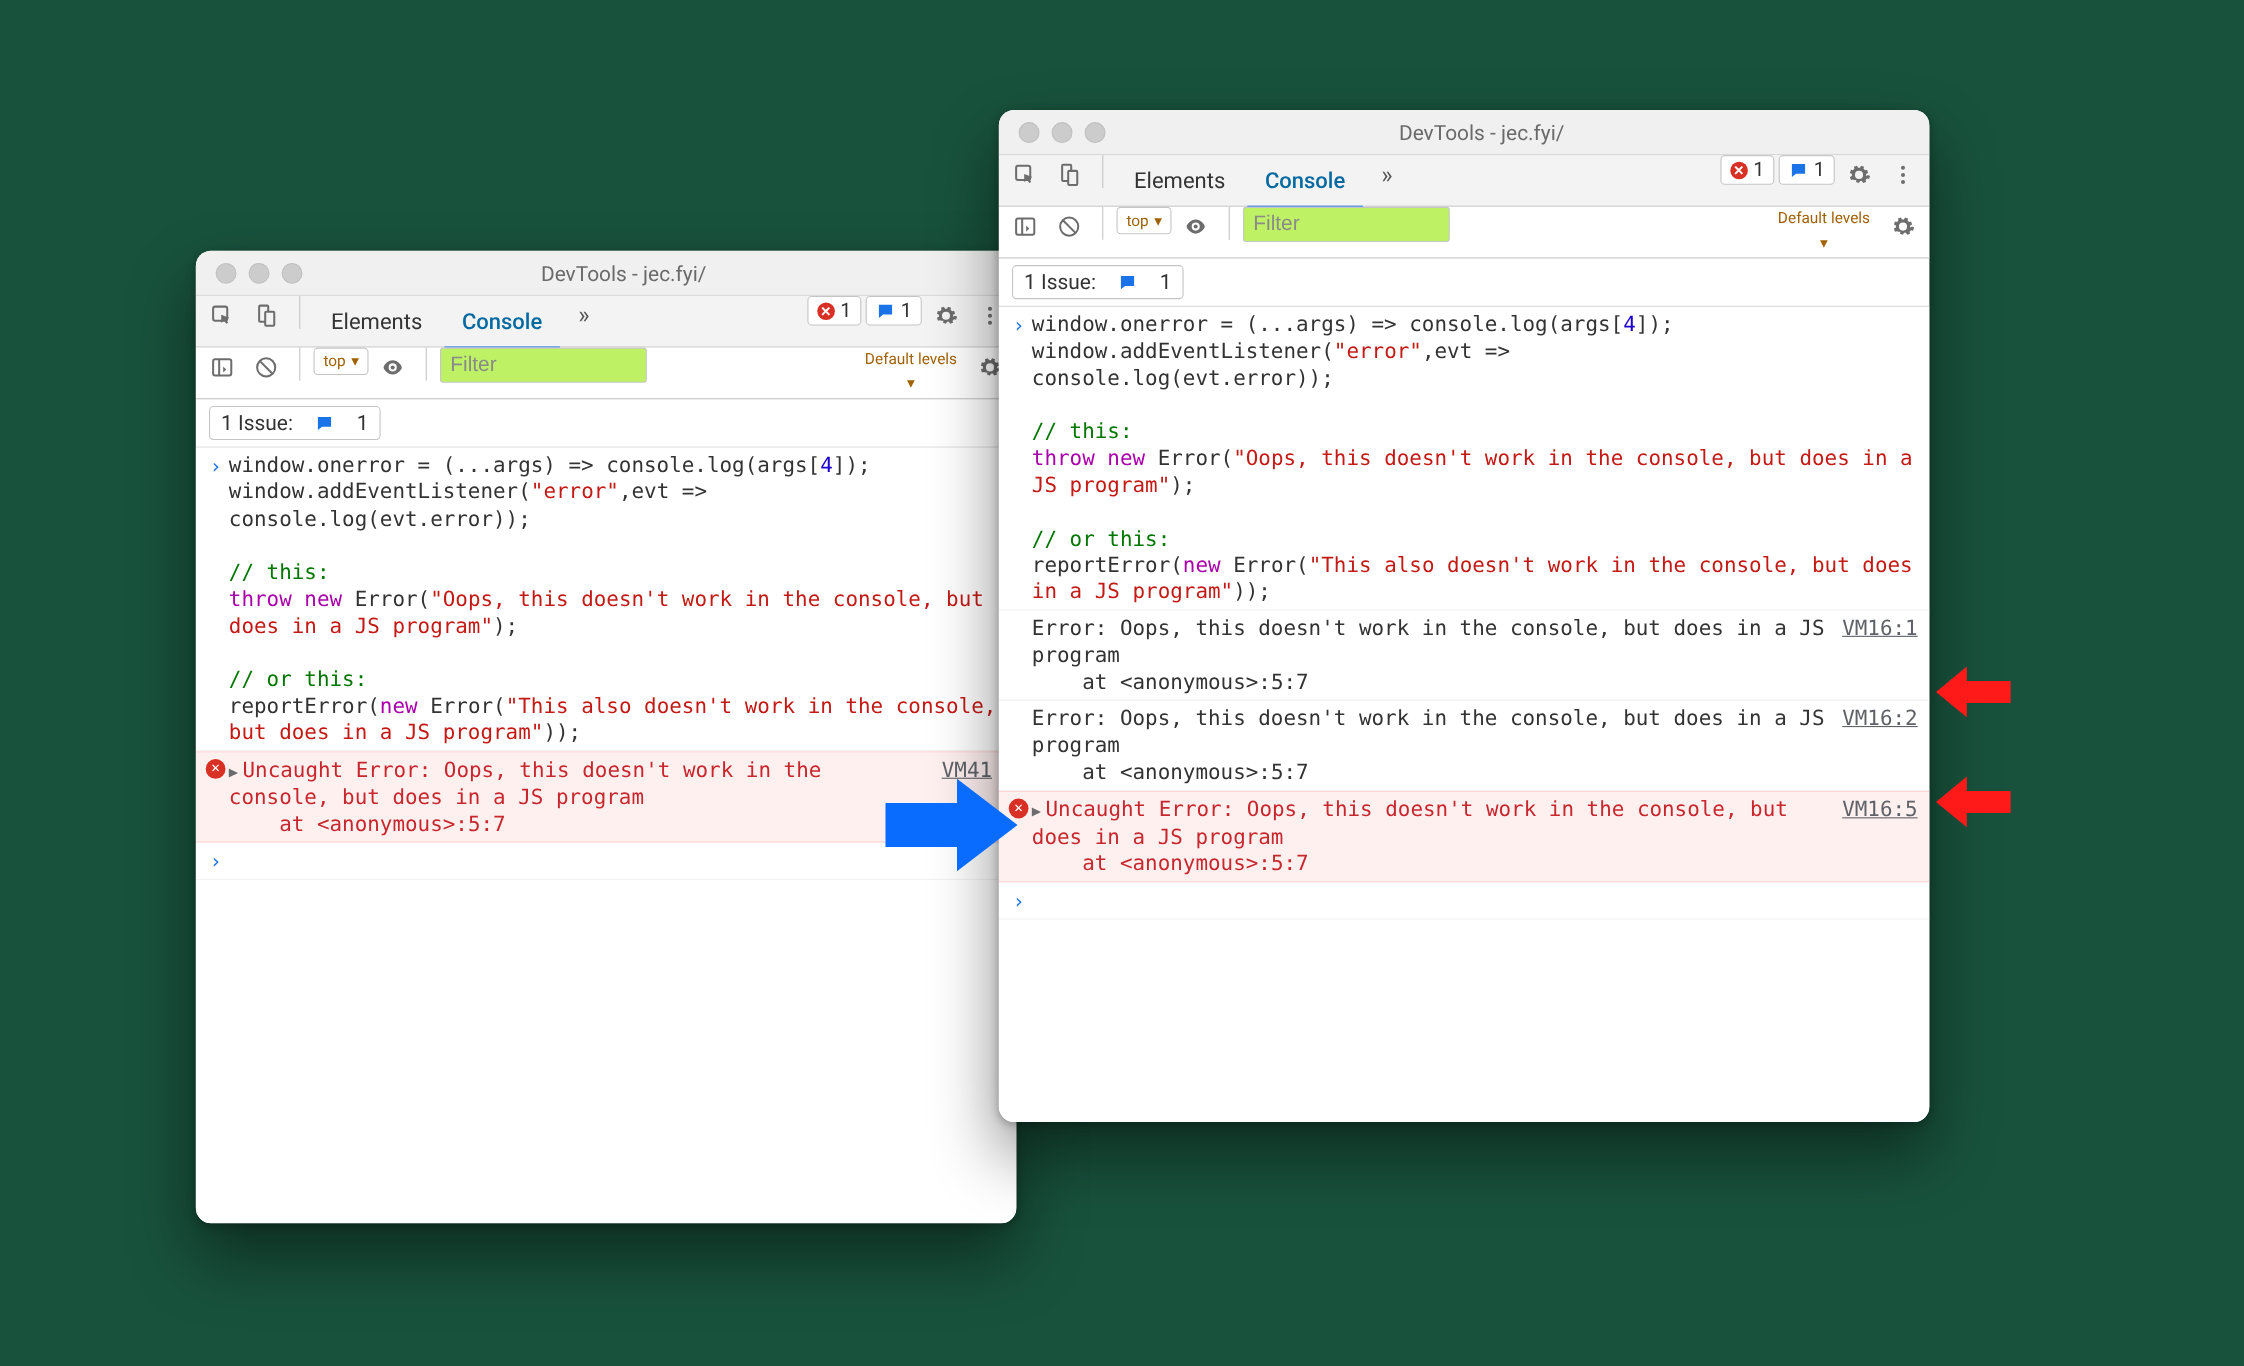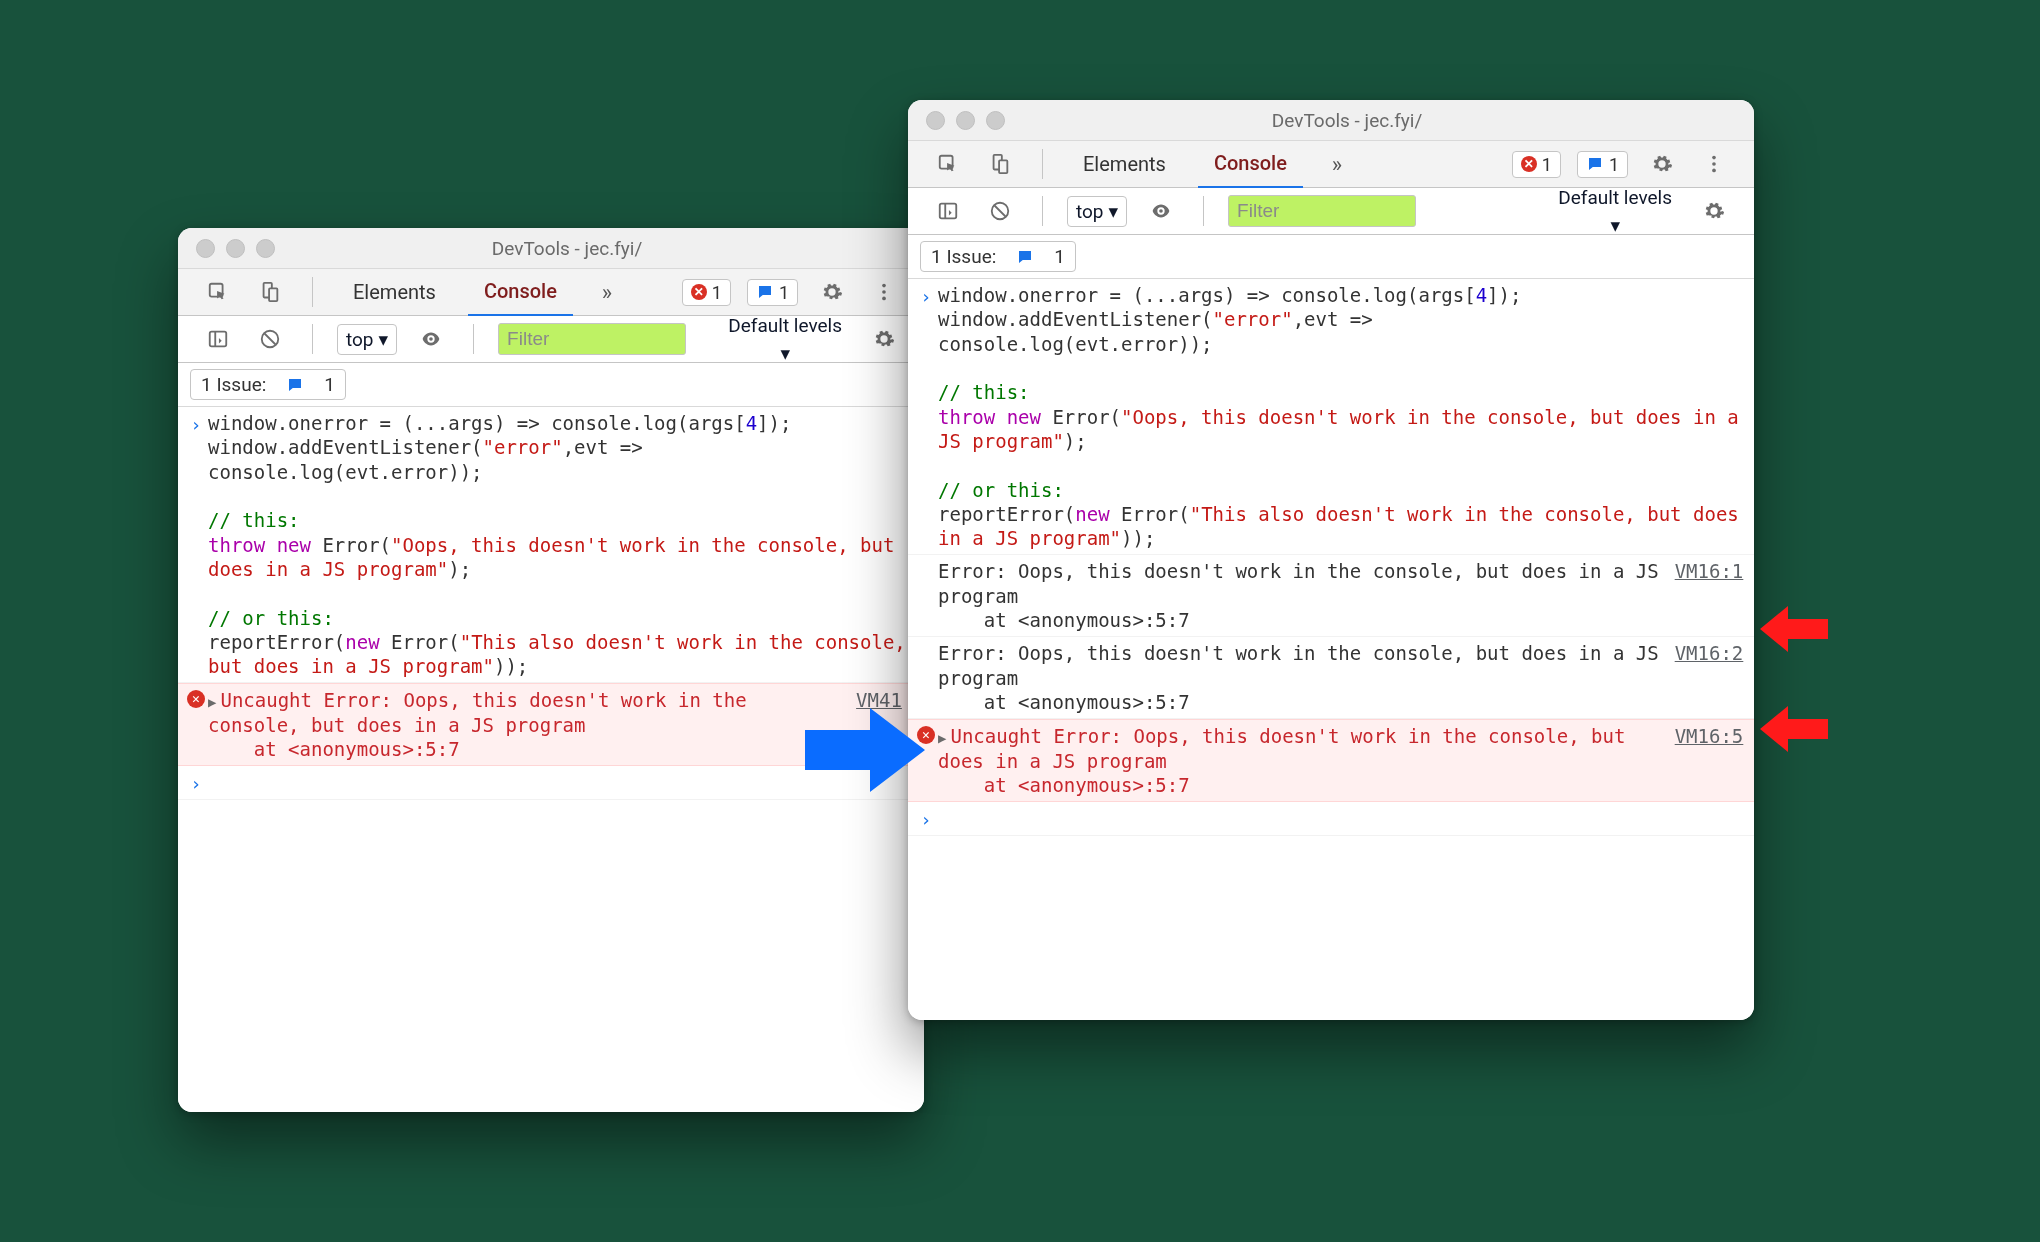--- a/index.html
+++ b/index.html
@@ -43,39 +43,39 @@
     height:40px;
     background:var(--bg-window-header);
     display:flex;align-items:center;
     border-bottom:1px solid var(--border-light);
     position:relative;
   }
   .traffic-lights{display:flex;gap:11px;padding-left:18px;}
   .tl{width:17px;height:17px;border-radius:50%;background:#ccc;border:1px solid #bfbfbf;}
   .win-title{position:absolute;left:0;right:0;text-align:center;color:#6a6a6a;font-size:19px;margin-left:32px;}
   .toolbar{
-    display:flex;align-items:center;
+    display:flex;align-items:flex-start;
     height:46px;
     border-bottom:1px solid var(--border);
     background:var(--bg-toolbar);
-    padding:0 22px;
-    gap:16px;
+    padding:0 6px;
+    gap:4px;
   }
   .toolbar.sub{background:#fff;}
   .vsep{width:1px;height:30px;background:var(--border);margin:0 8px;}
   .icon-btn{width:36px;height:36px;display:flex;align-items:center;justify-content:center;color:var(--text-muted);border-radius:4px;}
   .icon-btn svg{width:22px;height:22px;}
   .tab{padding:0 16px;height:46px;display:flex;align-items:center;color:#333;font-size:20px;}
-  .tab.active{color:#7f1d1d;border-bottom:3px solid var(--accent-blue);margin-bottom:-1px;font-weight:500;}
+  .tab.active{color:#0369a1;border-bottom:3px solid var(--accent-blue);margin-bottom:-1px;font-weight:500;}
   .spacer{flex:1;}
   .pill{display:flex;align-items:center;gap:5px;border:1px solid var(--border);border-radius:4px;padding:2px 8px;font-size:18px;background:#fff;}
   .pill .dot-err{width:16px;height:16px;border-radius:50%;background:var(--badge-red);display:inline-flex;align-items:center;justify-content:center;color:#fff;font-size:12px;font-weight:700;}
   .blue-msg-icon{color:var(--info-blue);display:inline-flex;}
   .blue-msg-icon svg{width:18px;height:18px;}
-  .sel{display:flex;align-items:center;gap:5px;border:1px solid var(--border);border-radius:4px;padding:3px 8px;font-size:19px;background:#fff;color:#0f172a;}
+  .sel{display:flex;align-items:center;gap:5px;border:1px solid var(--border);border-radius:4px;padding:3px 8px;font-size:14px;background:#fff;color:#a16207;}
   .sel.noborder{border:none;background:transparent;flex-direction:column;}
   .filter-input{border:1px solid var(--border);border-radius:3px;height:30px;padding:0 8px;font-size:19px;background:#bef264;width:170px;color:#333;}
   .filter-input::placeholder{color:#8a8a8a;}
   .issues-row{display:flex;align-items:center;padding:6px 12px;border-bottom:1px solid var(--border-light);}
   .issues-box{display:flex;align-items:center;gap:20px;border:1px solid var(--border);border-radius:4px;padding:3px 10px;font-size:19px;}
   .console-body{flex:1;overflow:auto;font-family:Menlo,Consolas,monospace;font-size:19px;line-height:1.28;background:#fff;}
   .log{display:flex;padding:4px 10px 4px 6px;border-bottom:1px solid #f2f2f2;}
   .log.error{background:var(--error-bg);border-top:1px solid var(--error-border);border-bottom:1px solid var(--error-border);color:var(--error-red);}
   .gutter{width:24px;flex-shrink:0;display:flex;align-items:flex-start;justify-content:center;padding-top:2px;}
   .chevron{color:var(--accent-blue);font-size:18px;}

